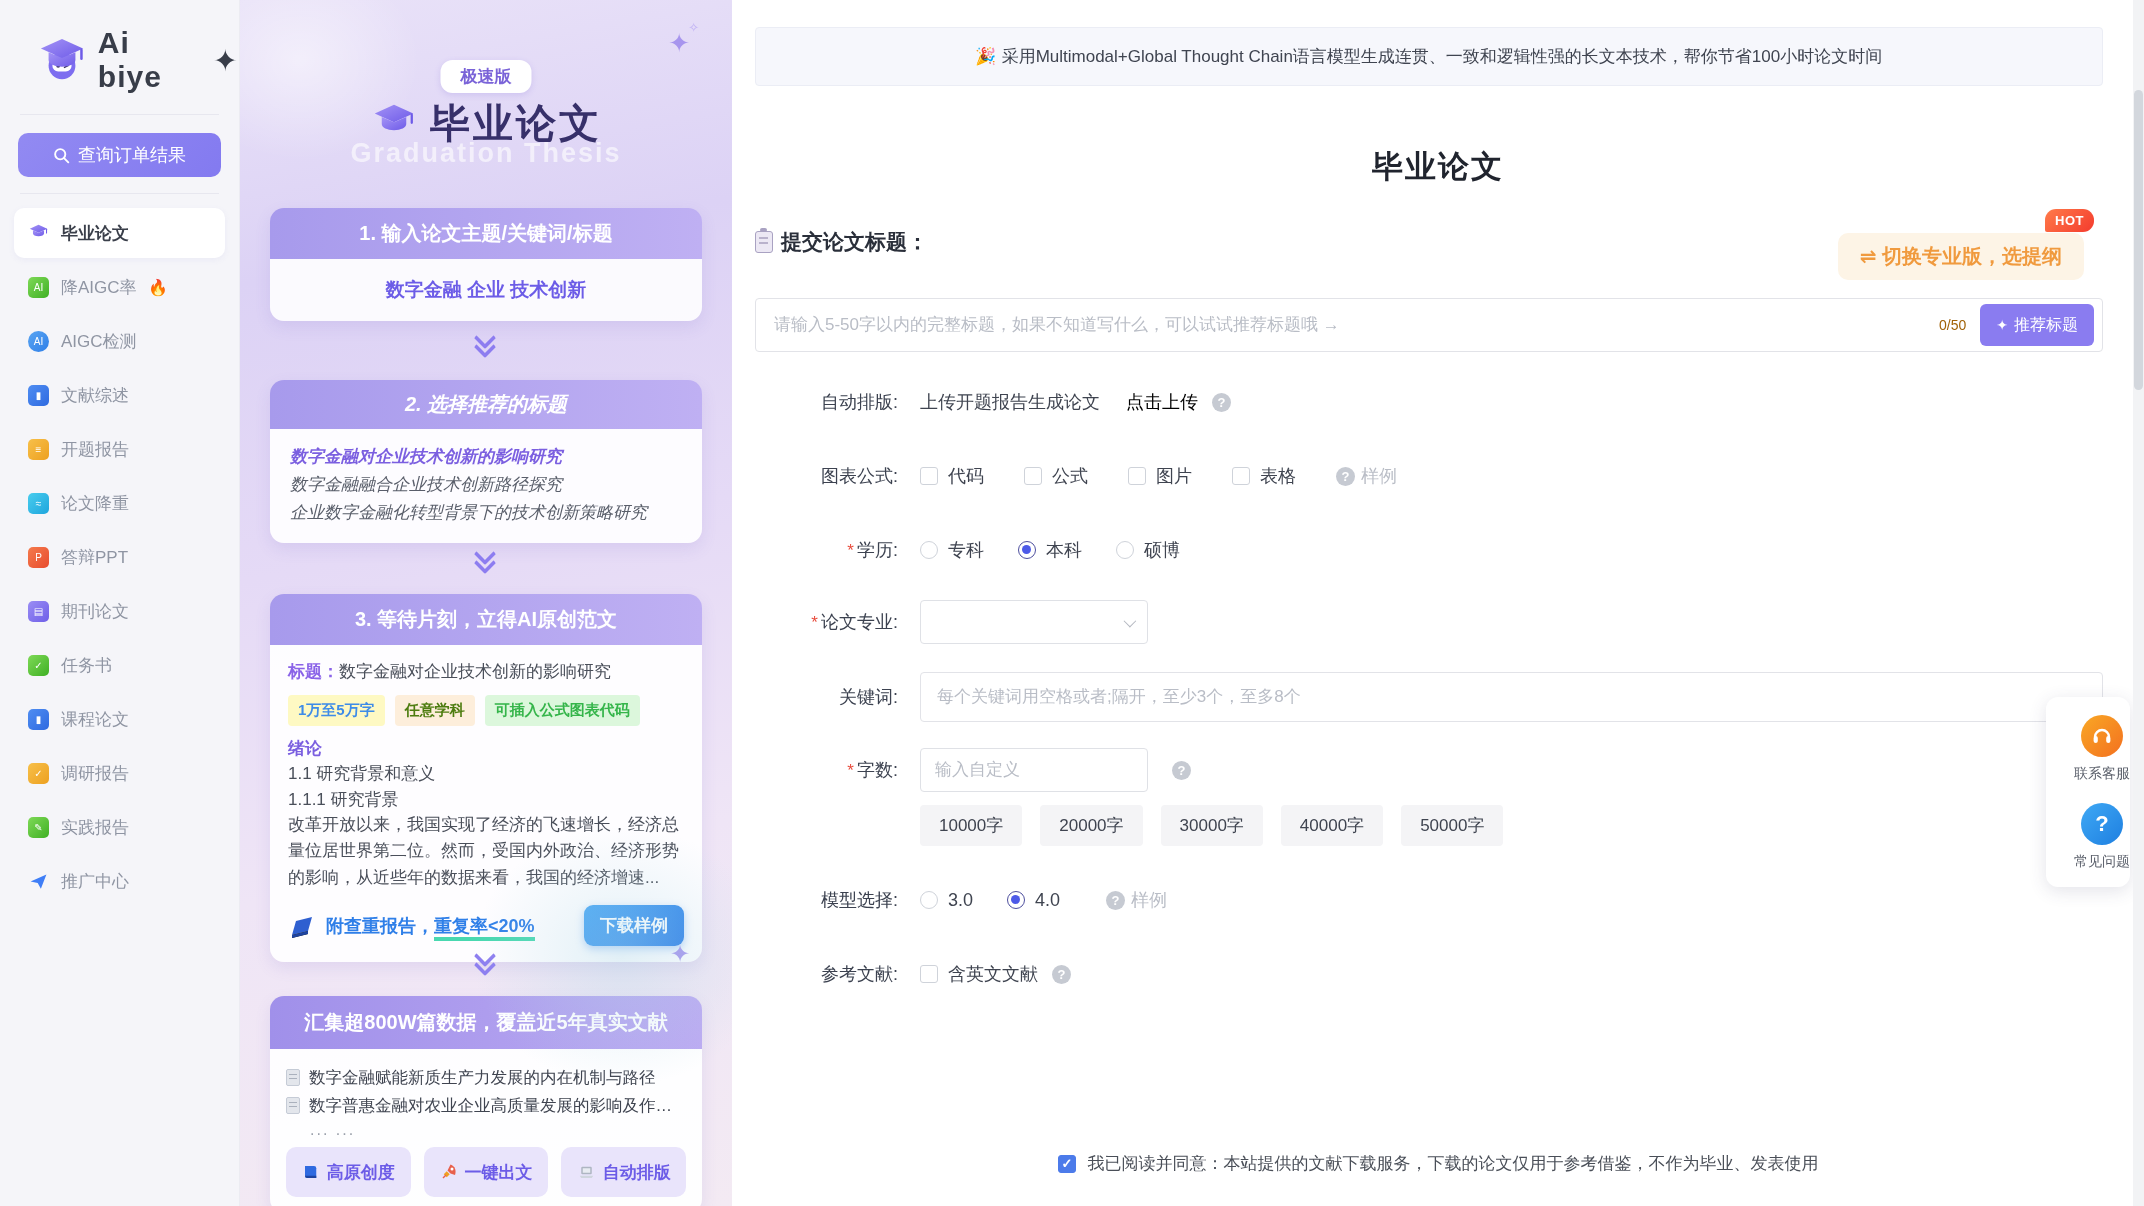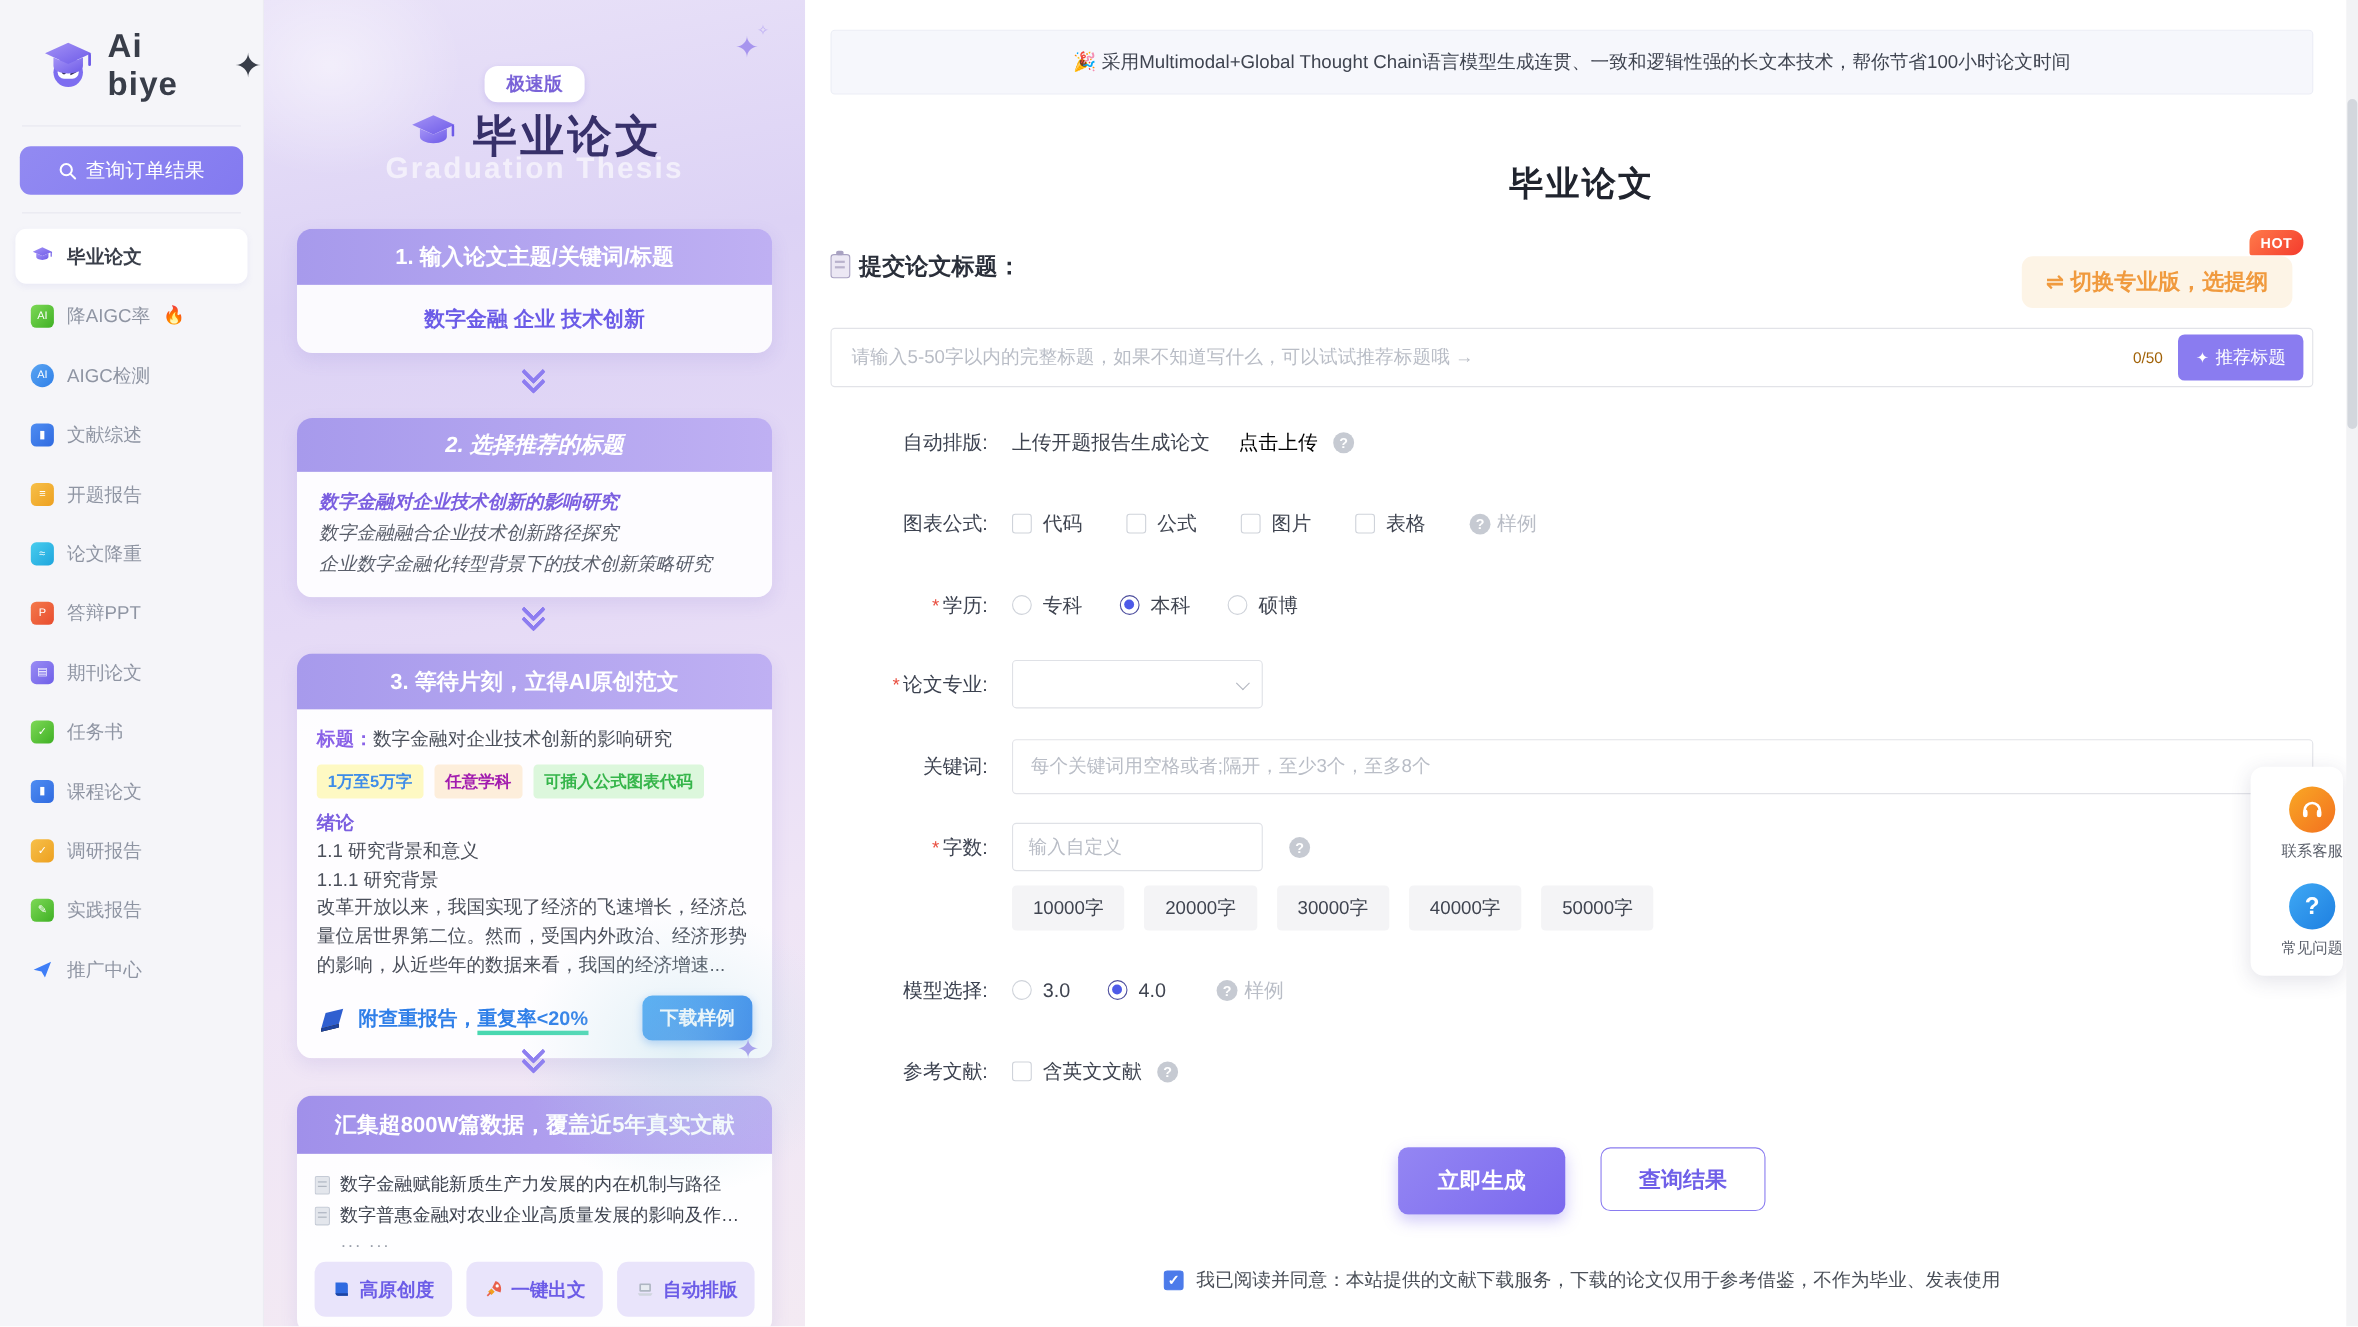--- a/index.html
+++ b/index.html
@@ -54,21 +54,21 @@
   .s2 { top:380px;font-style:italic; } .s2 .hd { font-size:20px; padding:11px 0; }
   .s2 .bd { background:rgba(255,255,255,.92); padding:14px 20px 16px 20px; font-size:17px; line-height:1.65; color:#595e6a; }
   .s2 .bd .first { color:#7b5fe0; font-weight:bold; }
   .s3 { top:594px; } .s3 .hd { font-size:20px; padding:12px 0; }
   .s3 .bd { background:rgba(255,255,255,.92); padding:14px 18px 16px 18px; font-size:17px; color:#4a4f5a; }
   .s3 .trow { line-height:1.5; }
   .s3 .tlabel { color:#8a63e8; font-weight:bold; }
   .tags { display:flex; gap:10px; margin:10px 0 10px 0; }
   .tag { font-size:15px; font-weight:bold; padding:6px 10px; border-radius:4px; white-space:nowrap; }
   .tag.b { background:#fef9c3; color:#3e8ce8; }
-  .tag.o { background:#fdeedb; color:#a21caf; }
+  .tag.o { background:#fdeedb; color:#4d7c0f; }
   .tag.g { background:#dcf7dc; color:#35b54a; }
   .s3 .sec { color:#7b5fe0; font-weight:bold; line-height:1.5; }
   .s3 .ln { line-height:1.5; }
   .s3 .para { line-height:1.55; }
   .s3 .foot { display:flex; align-items:center; gap:10px; margin-top:14px; }
   .s3 .report { color:#2f7fe8; font-weight:bold; font-size:18px; }
   .s3 .report .u { border-bottom:4px solid #49d8b0; padding-bottom:1px; }
   .dl-btn { margin-left:auto; background:linear-gradient(135deg,#4aa8f5,#2f7fe8); color:#fff; font-size:17px; font-weight:bold;
     padding:9px 16px; border-radius:9px; cursor:pointer; box-shadow:0 3px 8px rgba(47,127,232,.35); }
   .chev { position:absolute; left:50%; transform:translateX(-50%); width:26px; height:24px; }
@@ -522,24 +522,20 @@
     <span class="flabel">参考文献:</span>
     <span class="fbody">
       <label class="ckitem">
           <input type="checkbox" style="">
           <span>含英文文献</span>
         </label>
       <span class="qmark">?</span>
     </span>
   </div>
 
-  <div class="actions">
-    <div class="gen-btn">立即生成</div>
-    <div class="query-btn">查询结果</div>
-  </div>
 
   <div class="agree-row">
     <input type="checkbox" class="agree" checked="" style="">
     <span>我已阅读并同意：本站提供的文献下载服务，下载的论文仅用于参考借鉴，不作为毕业、发表使用</span>
   </div>
 </div>
 
 <div class="floatbox">
   <div class="fitem">
     <span class="fic orange">

